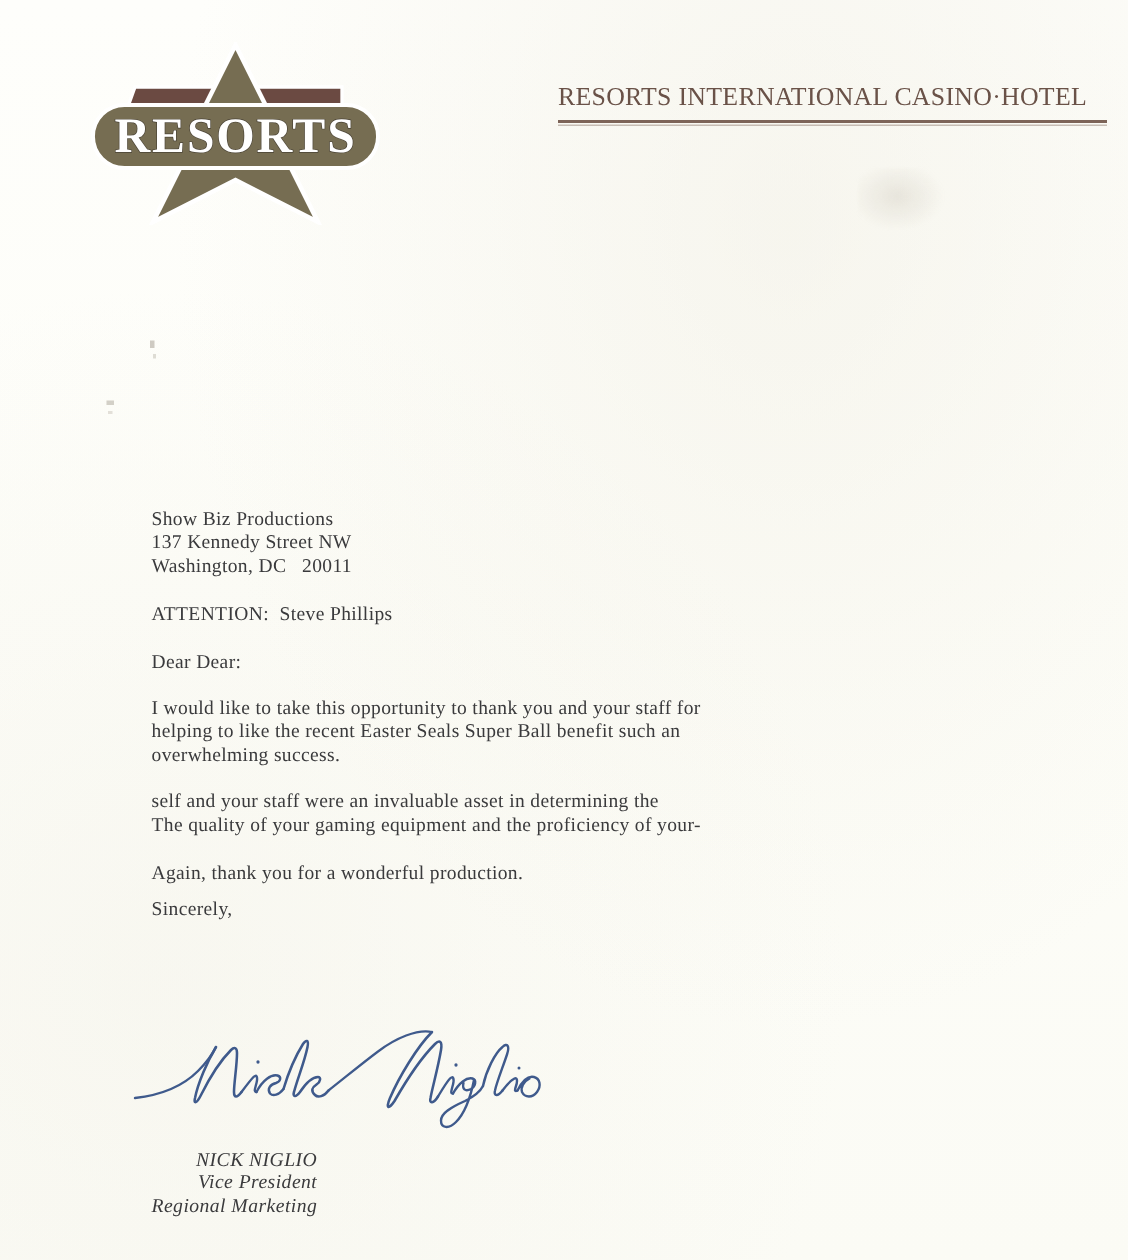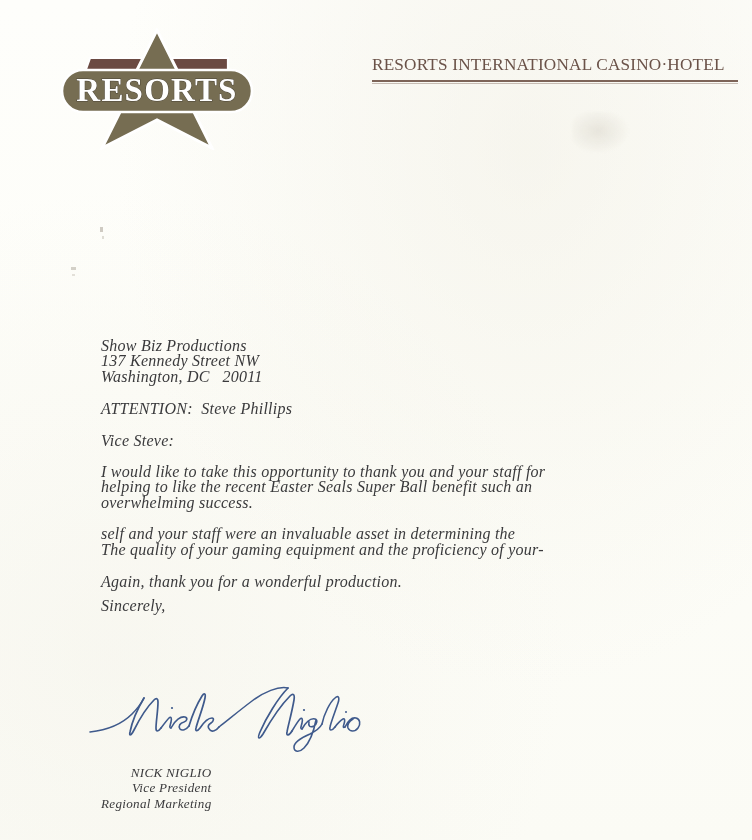--- a/index.html
+++ b/index.html
@@ -107,22 +107,21 @@
     filter: blur(0.4px);
   }
 
   
   .letter-body {
     position: absolute;
     left: 101px;
     top: 338px;
     width: 560px;
     font-family: "Liberation Serif", serif;
-    font-style: italic;
-    font-size: 16px;
+    font-size: 13px;
     line-height: 15.4px;
     color: #3a3a3c;
     letter-spacing: 0.25px;
   }
   .block { margin: 0 0 13px 0; }
   .line { white-space: pre; }
   .para { margin: 0 0 13px 0; }
   .para .line { white-space: pre; }
 
   .recipient { margin-bottom: 17px; }
@@ -205,21 +204,21 @@
       <div class="line">Show Biz Productions</div>
       <div class="line">137 Kennedy Street NW</div>
       <div class="line">Washington, DC   20011</div>
     </div>
 
     <div class="block attention">
       <div class="line">ATTENTION:  Steve Phillips</div>
     </div>
 
     <div class="block salutation">
-      <div class="line">Vice Steve:</div>
+      <div class="line">Dear Dear:</div>
     </div>
 
     <div class="para para-1">
       <div class="line">I would like to take this opportunity to thank you and your staff for</div>
       <div class="line">helping to like the recent Easter Seals Super Ball benefit such an</div>
       <div class="line">overwhelming success.</div>
     </div>
 
     <div class="para para-2">
       <div class="line">self and your staff were an invaluable asset in determining the</div>

